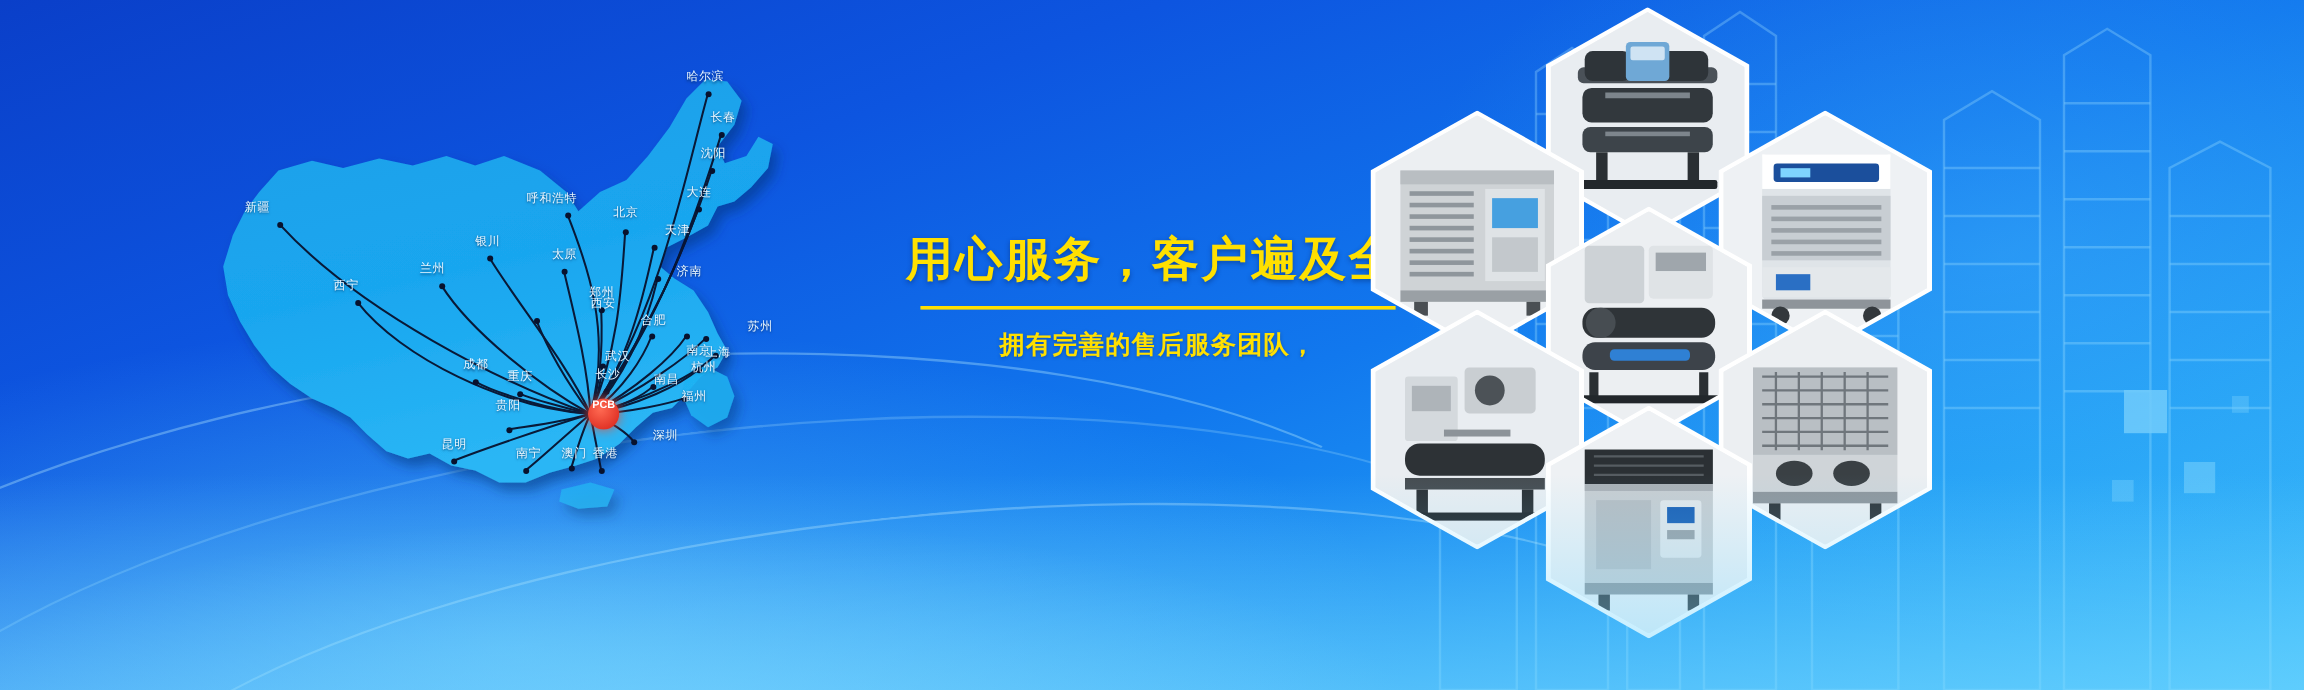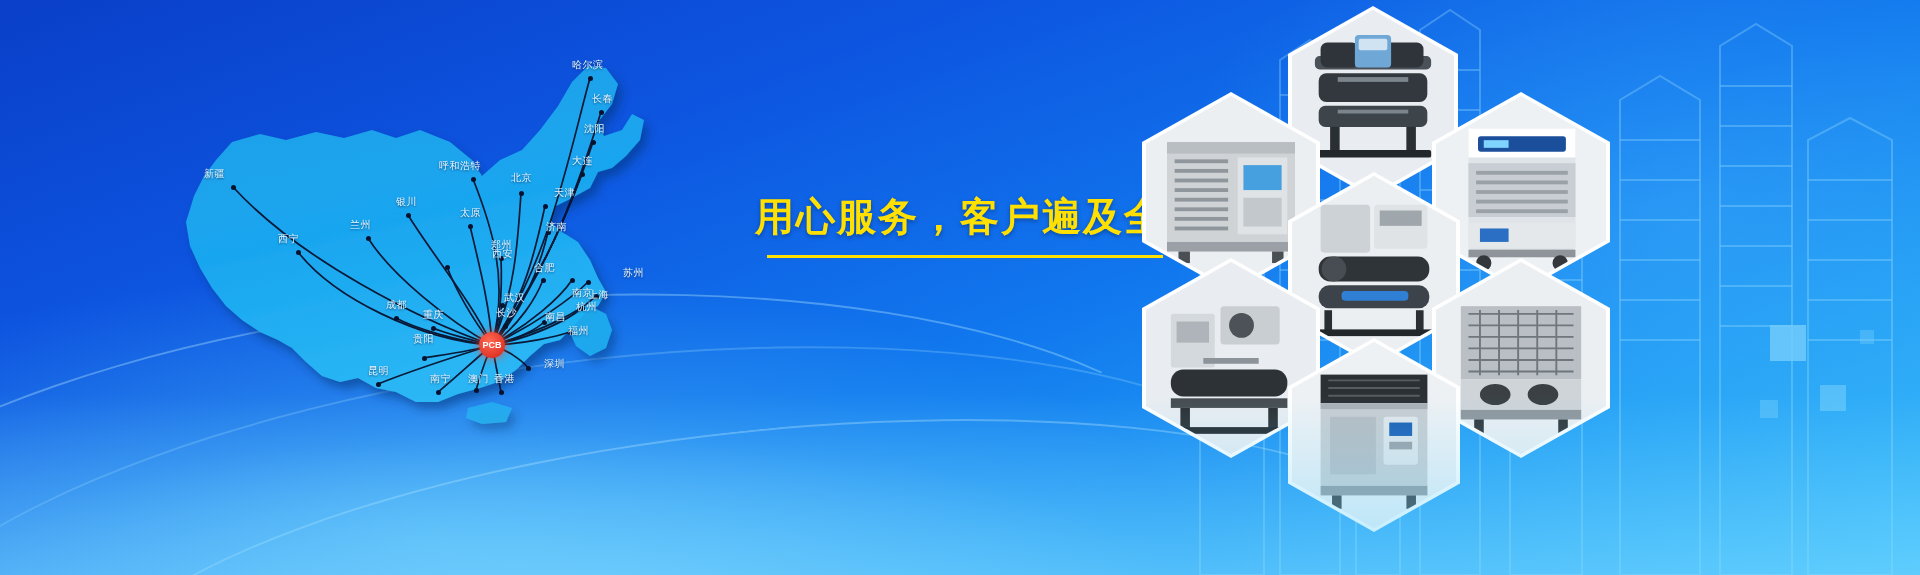--- a/index.html
+++ b/index.html
@@ -31,22 +31,22 @@
 
   
   #map{position:absolute;left:120px;top:10px;width:640px;height:430px;}
   #map svg{width:100%;height:100%;overflow:visible;}
   .city{position:absolute;color:#eaf7ff;font-size:10px;line-height:1;white-space:nowrap;
     text-shadow:0 1px 2px rgba(0,40,90,.75);letter-spacing:.5px;}
   .dot{position:absolute;width:5px;height:5px;border-radius:50%;background:#08122e;}
   .hub{position:absolute;width:26px;height:26px;border-radius:50%;
     background:radial-gradient(circle at 40% 35%,#ff6a52,#d61f16);
     box-shadow:0 0 10px rgba(255,70,40,.85);
-    display:flex;align-items:center;justify-content:center;
-    color:#fff;font-size:9px;font-weight:bold;}
+    display:flex;justify-content:center;
+    color:#fff;font-size:9px;font-weight:bold;margin-left:11px;}
 
   
   #copy{position:absolute;left:755px;top:196px;width:420px;text-align:center;}
   .headline{color:#ffe000;font-size:39px;font-weight:bold;letter-spacing:2px;line-height:1.1;
     text-shadow:0 2px 4px rgba(0,30,90,.45);white-space:nowrap;}
   .rule{height:3px;background:#ffe000;margin:16px auto 14px;width:396px;}
   .subline{color:#ffe000;font-size:21px;font-weight:bold;line-height:1.55;letter-spacing:1px;
     text-shadow:0 1px 3px rgba(0,30,90,.4);white-space:nowrap;}
 
   
@@ -204,21 +204,21 @@
         <div class="city" style="left: 472px; top: 84px;">长春</div>
         <div class="city" style="left: 464px; top: 114px;">沈阳</div>
         <div class="city" style="left: 452px; top: 146px;">大连</div>
         <div class="city" style="left: 319px; top: 151px;">呼和浩特</div>
         <div class="city" style="left: 391px; top: 163px;">北京</div>
         <div class="city" style="left: 434px; top: 178px;">天津</div>
         <div class="city" style="left: 276px; top: 187px;">银川</div>
         <div class="city" style="left: 84px; top: 159px;">新疆</div>
         <div class="city" style="left: 340px; top: 198px;">太原</div>
         <div class="city" style="left: 230px; top: 210px;">兰州</div>
-        <div class="city" style="left: 426px; top: 212px;">济南</div>
+        <div class="city" style="left: 444px; top: 212px;">济南</div>
         <div class="city" style="left: 158px; top: 224px;">西宁</div>
         <div class="city" style="left: 371px; top: 230px;">郑州</div>
         <div class="city" style="left: 328px; top: 239px; margin-left: 44px;">西安</div>
         <div class="city" style="left: 414px; top: 253px;">合肥</div>
         <div class="city" style="left: 452px; top: 278px;">南京</div>
         <div class="city" style="left: 470px; top: 258px; margin-left: 33px;">苏州</div>
         <div class="city" style="left: 468px; top: 280px;">上海</div>
         <div class="city" style="left: 384px; top: 283px;">武汉</div>
         <div class="city" style="left: 456px; top: 292px;">杭州</div>
         <div class="city" style="left: 266px; top: 290px;">成都</div>
@@ -235,20 +235,21 @@
       </div>
 
     <div class="hub" style="left:359px;top:322px;">
       <span>PCB</span>
     </div>
   </div>
 
   <div id="copy">
     <div class="headline">用心服务，客户遍及全国</div>
     <div class="rule"></div>
+    <div class="subline">拥有完善的售后服务团队，</div>
   </div>
 
   <div id="hexes">
 
     <div class="hex" style="left:138px;top:6px;width:170px;height:192px;">
       <div class="inner">
         <svg viewBox="0 0 170 192" preserveAspectRatio="none">
           <rect width="170" height="192" fill="#e9edf1"></rect>
           <rect x="24" y="48" width="122" height="14" rx="5" fill="#4a5158"></rect>
           <rect x="30" y="34" width="40" height="26" rx="7" fill="#2e3439"></rect>

